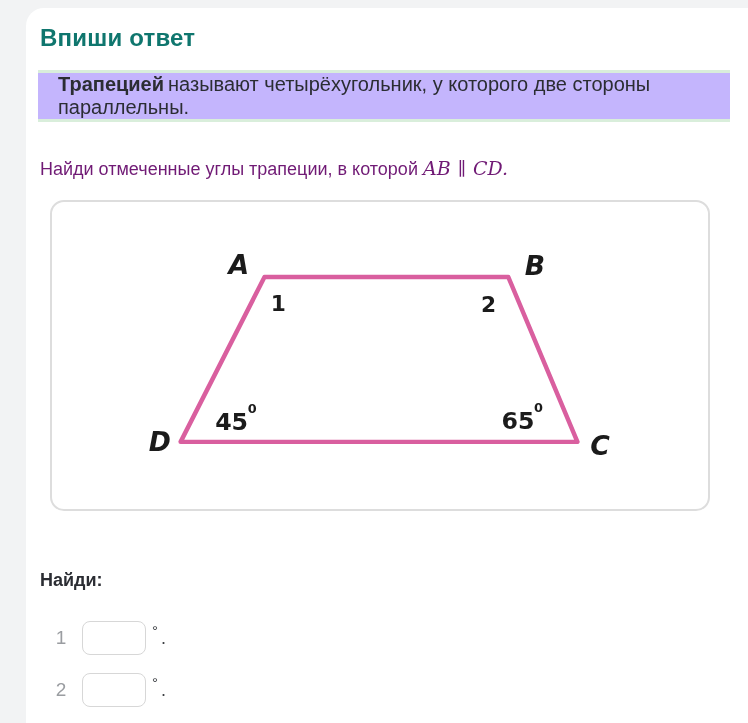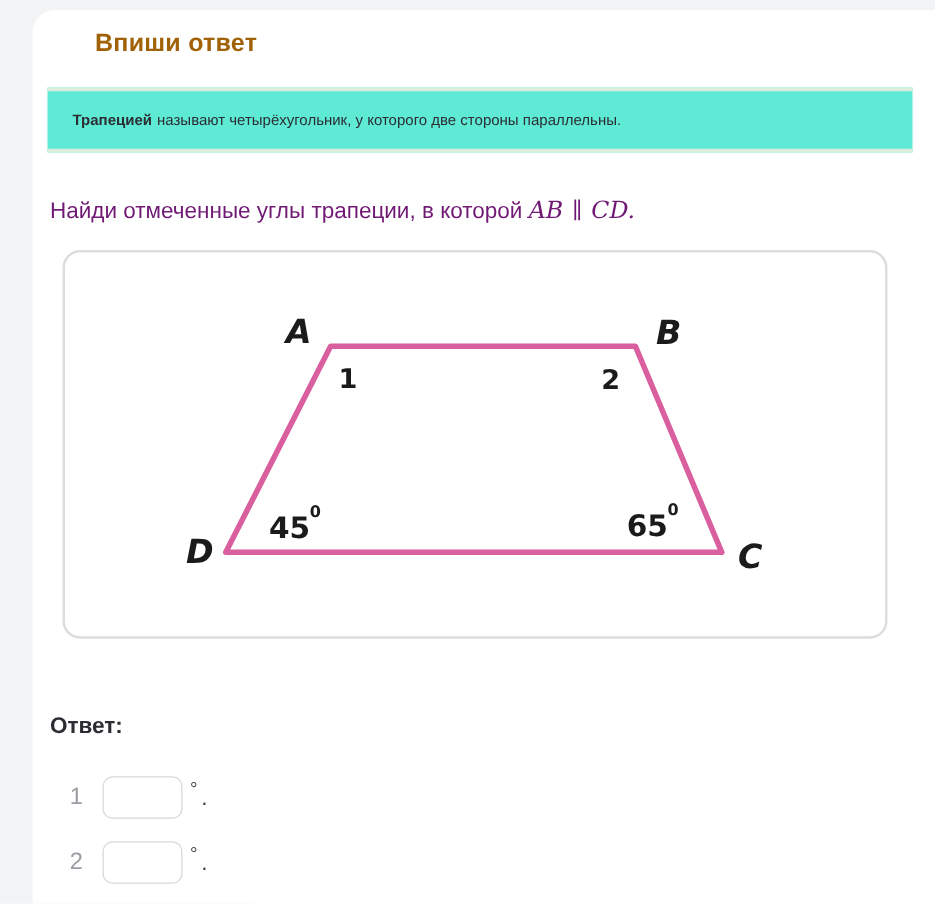--- a/index.html
+++ b/index.html
@@ -8,28 +8,28 @@
     background:#f2f3f4;
     font-family:"Liberation Sans",sans-serif;
   }
   .card{
     position:absolute;left:26px;top:8px;width:722px;height:715px;
     background:#ffffff;border-top-left-radius:18px;
   }
   .abs{position:absolute;}
   .title{
     left:40px;top:24px;
-    font-size:20px;font-weight:bold;color:#a16207;letter-spacing:.2px;margin-left:36px;
+    font-size:24px;font-weight:bold;color:#0f766e;letter-spacing:.2px;
   }
   .hint{
     left:38px;top:70px;width:692px;height:52px;box-sizing:border-box;
-    background:#5eead4;
+    background:#c4b5fd;
     border-top:3px solid #d9eedb;border-bottom:3px solid #d9eedb;
     display:flex;align-items:center;padding-left:20px;
-    font-size:12px;color:#2b2d33;
+    font-size:20px;color:#2b2d33;
   }
   .hint b{margin-right:4px;}
   .task{
     left:40px;top:157px;font-size:18px;color:#701a75;white-space:nowrap;
   }
   .math{font-family:"DejaVu Serif",serif;font-style:italic;font-size:19px;}
   .math-par{font-style:normal;padding:0 7px;font-size:18px;}
   .panel{
     left:50px;top:200px;width:660px;height:311px;box-sizing:border-box;
     background:#ffffff;border:2px solid #dddddd;border-radius:14px;
@@ -85,21 +85,21 @@
     <text class="vlabel" x="107" y="252" text-anchor="middle">D</text>
     <text class="mlabel" x="227" y="110" text-anchor="middle">1</text>
     <text class="mlabel" x="440" y="111" text-anchor="middle">2</text>
     <text class="alabel" x="163" y="231">45</text>
     <text class="slabel" x="196" y="214">0</text>
     <text class="alabel" x="453" y="230">65</text>
     <text class="slabel" x="486" y="213">0</text>
   </svg>
 </div>
 
-<div class="abs answer-label">Ответ:</div>
+<div class="abs answer-label">Найди:</div>
 
 <div class="abs answer-row row-1">
   <span class="row-num">1</span>
   <input class="answer-input" type="text" value="" style="">
   <span class="suffix"><span class="deg">°</span><span class="dot">.</span></span>
 </div>
 
 <div class="abs answer-row row-2">
   <span class="row-num">2</span>
   <input class="answer-input" type="text" value="" style="">

